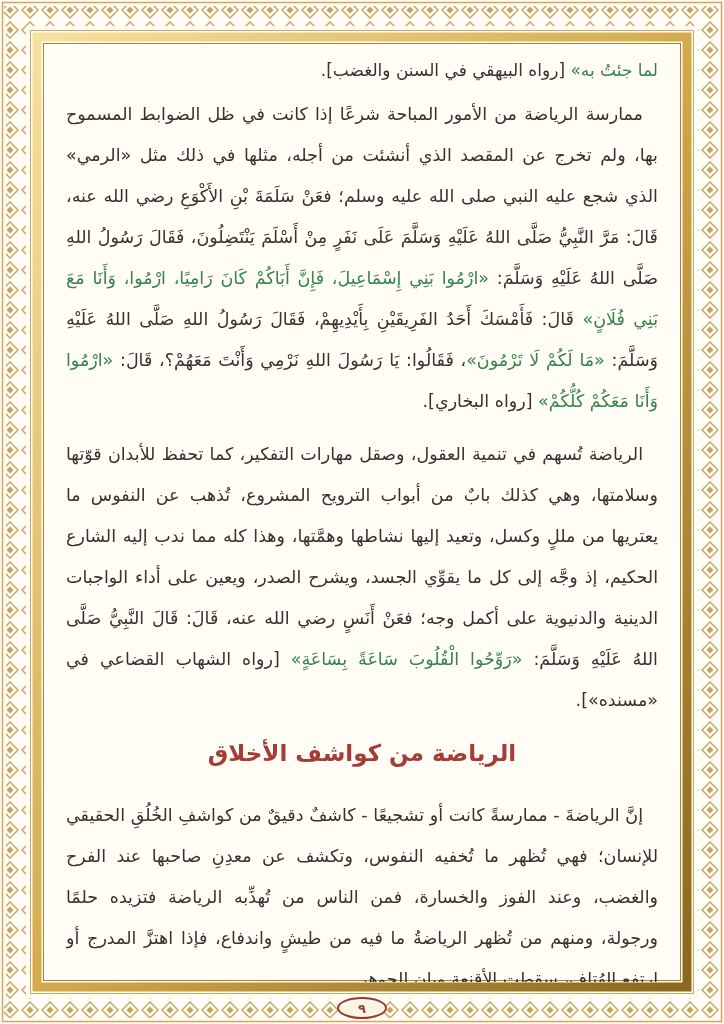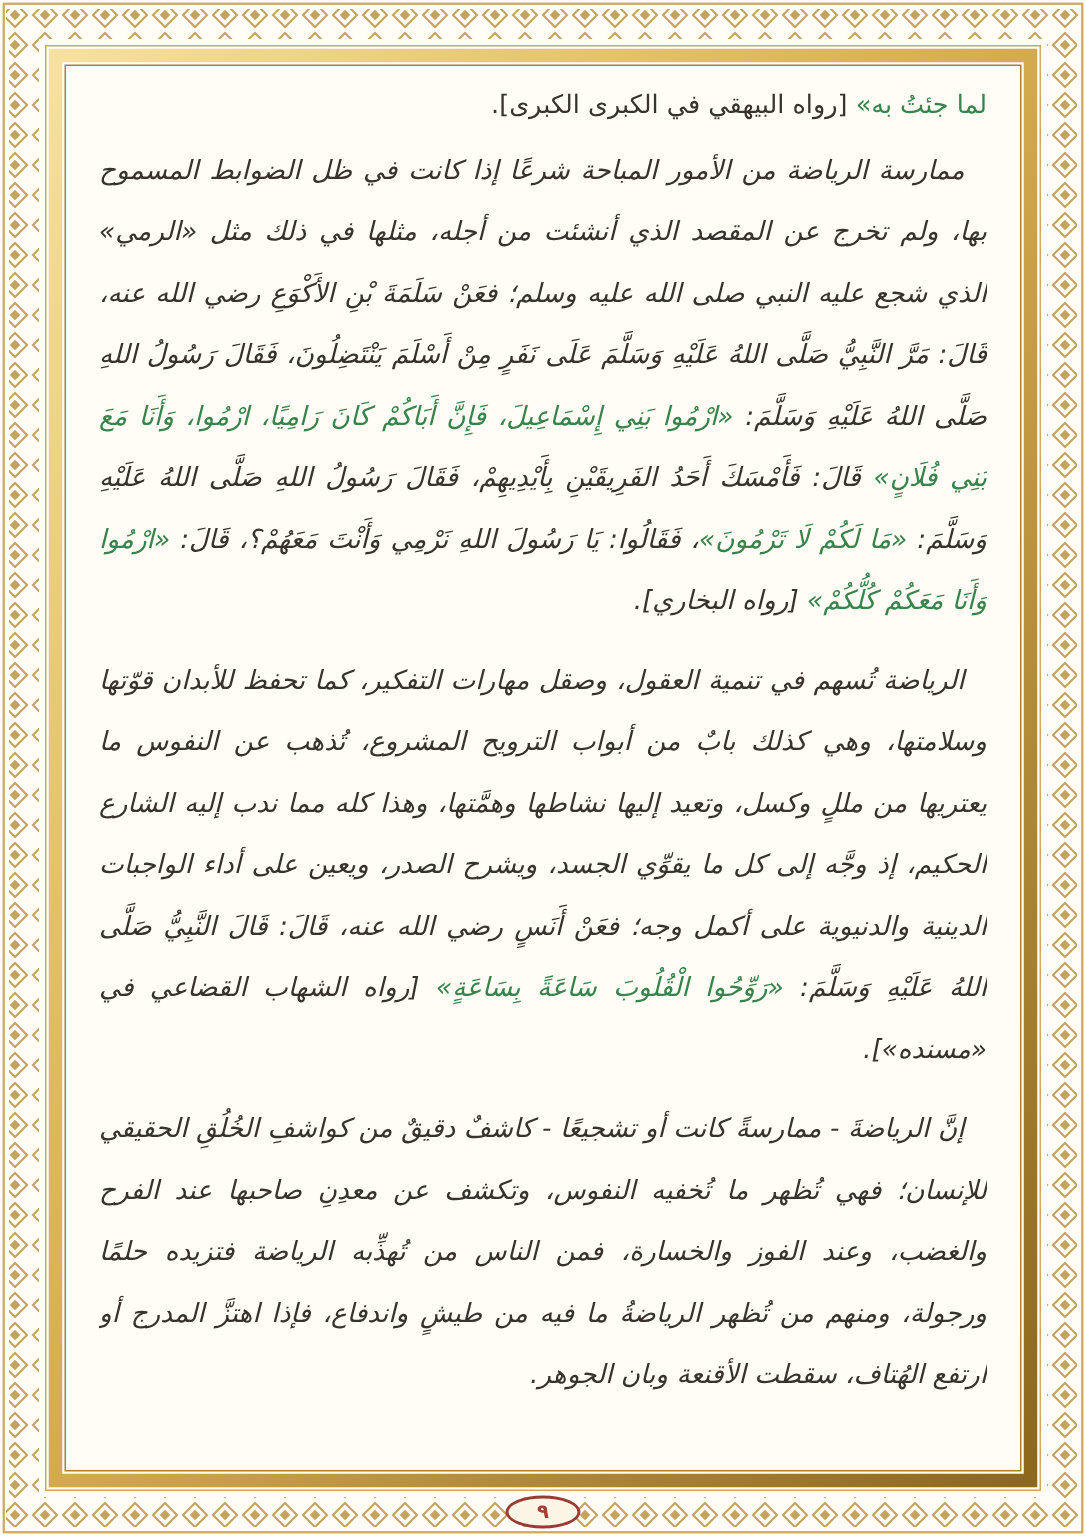--- a/index.html
+++ b/index.html
@@ -20,21 +20,21 @@
   }
   .intro-line{
     font-size:17px;line-height:40px;text-align:right;margin:0 0 4px 0;
   }
   .section-heading{
     color:var(--red);font-weight:bold;font-size:23px;line-height:40px;
     text-align:center;margin:12px 0 22px 0;
   }
   .para{
     font-size:17.5px;line-height:41px;text-align:justify;text-justify:inter-word;
-    margin:0 0 12px 0;text-indent:15px;font-style:italic;
+    margin:0 0 12px 0;text-indent:15px;
   }
   .c-ink{color:var(--ink);}
   .c-green{color:var(--green);font-weight:500;}
   .page-number-badge{
     position:absolute;top:997px;left:50%;transform:translateX(-50%);
     width:46px;height:18px;border-radius:50%;
     border:2px solid var(--badge-border);background:var(--badge-bg);
     z-index:2;display:flex;align-items:center;justify-content:center;
   }
   .page-number{
@@ -67,28 +67,29 @@
 
   <rect x="30.5" y="30.5" width="663" height="963" fill="none" stroke="#cfa85e" stroke-width="1"></rect>
 
   <rect x="37" y="37" width="650" height="950" fill="none" stroke="url(#goldGrad)" stroke-width="9"></rect>
 
   <rect x="43.5" y="43.5" width="637" height="937" fill="none" stroke="#a9812f" stroke-width="1"></rect>
 </svg>
 
 <div class="content">
 
-  <p class="intro-line"><span class="c-green">لما جئتُ به»</span><span class="c-ink"> [رواه البيهقي في الكبرى الكبرى].</span></p>
+  <p class="intro-line"><span class="c-green">لما جئتُ به»</span><span class="c-ink"> [رواه البيهقي في السنن والغضب].</span></p>
 
   <section>
     <p class="para"><span class="c-ink">ممارسة الرياضة من الأمور المباحة شرعًا إذا كانت في ظل الضوابط المسموح بها، ولم تخرج عن المقصد الذي أنشئت من أجله، مثلها في ذلك مثل «الرمي» الذي شجع عليه النبي صلى الله عليه وسلم؛ فعَنْ سَلَمَةَ بْنِ الأَكْوَعِ رضي الله عنه، قَالَ: مَرَّ النَّبِيُّ صَلَّى اللهُ عَلَيْهِ وَسَلَّمَ عَلَى نَفَرٍ مِنْ أَسْلَمَ يَنْتَضِلُونَ، فَقَالَ رَسُولُ اللهِ صَلَّى اللهُ عَلَيْهِ وَسَلَّمَ: </span><span class="c-green">«ارْمُوا بَنِي إِسْمَاعِيلَ، فَإِنَّ أَبَاكُمْ كَانَ رَامِيًا، ارْمُوا، وَأَنَا مَعَ بَنِي فُلَانٍ»</span><span class="c-ink"> قَالَ: فَأَمْسَكَ أَحَدُ الفَرِيقَيْنِ بِأَيْدِيهِمْ، فَقَالَ رَسُولُ اللهِ صَلَّى اللهُ عَلَيْهِ وَسَلَّمَ: </span><span class="c-green">«مَا لَكُمْ لَا تَرْمُونَ»</span><span class="c-ink">، فَقَالُوا: يَا رَسُولَ اللهِ نَرْمِي وَأَنْتَ مَعَهُمْ؟، قَالَ: </span><span class="c-green">«ارْمُوا وَأَنَا مَعَكُمْ كُلُّكُمْ»</span><span class="c-ink"> [رواه البخاري].</span></p>
     <p class="para"><span class="c-ink">الرياضة تُسهم في تنمية العقول، وصقل مهارات التفكير، كما تحفظ للأبدان قوّتها وسلامتها، وهي كذلك بابٌ من أبواب الترويح المشروع، تُذهب عن النفوس ما يعتريها من مللٍ وكسل، وتعيد إليها نشاطها وهمَّتها، وهذا كله مما ندب إليه الشارع الحكيم، إذ وجَّه إلى كل ما يقوِّي الجسد، ويشرح الصدر، ويعين على أداء الواجبات الدينية والدنيوية على أكمل وجه؛ فعَنْ أَنَسٍ رضي الله عنه، قَالَ: قَالَ النَّبِيُّ صَلَّى اللهُ عَلَيْهِ وَسَلَّمَ: </span><span class="c-green">«رَوِّحُوا الْقُلُوبَ سَاعَةً بِسَاعَةٍ»</span><span class="c-ink"> [رواه الشهاب القضاعي في «مسنده»].</span></p>
   </section>
 
   <section>
+    <h1 class="section-heading">الرياضة من كواشف الأخلاق</h1>
     <p class="para"><span class="c-ink">إنَّ الرياضةَ - ممارسةً كانت أو تشجيعًا - كاشفٌ دقيقٌ من كواشفِ الخُلُقِ الحقيقي للإنسان؛ فهي تُظهر ما تُخفيه النفوس، وتكشف عن معدِنِ صاحبها عند الفرح والغضب، وعند الفوز والخسارة، فمن الناس من تُهذِّبه الرياضة فتزيده حلمًا ورجولة، ومنهم من تُظهر الرياضةُ ما فيه من طيشٍ واندفاع، فإذا اهتزَّ المدرج أو ارتفع الهُتاف، سقطت الأقنعة وبان الجوهر.</span></p>
 
   </section>
 
 </div>
 
 <div class="page-number-badge">
   <span class="page-number">٩</span>
 </div>
 

